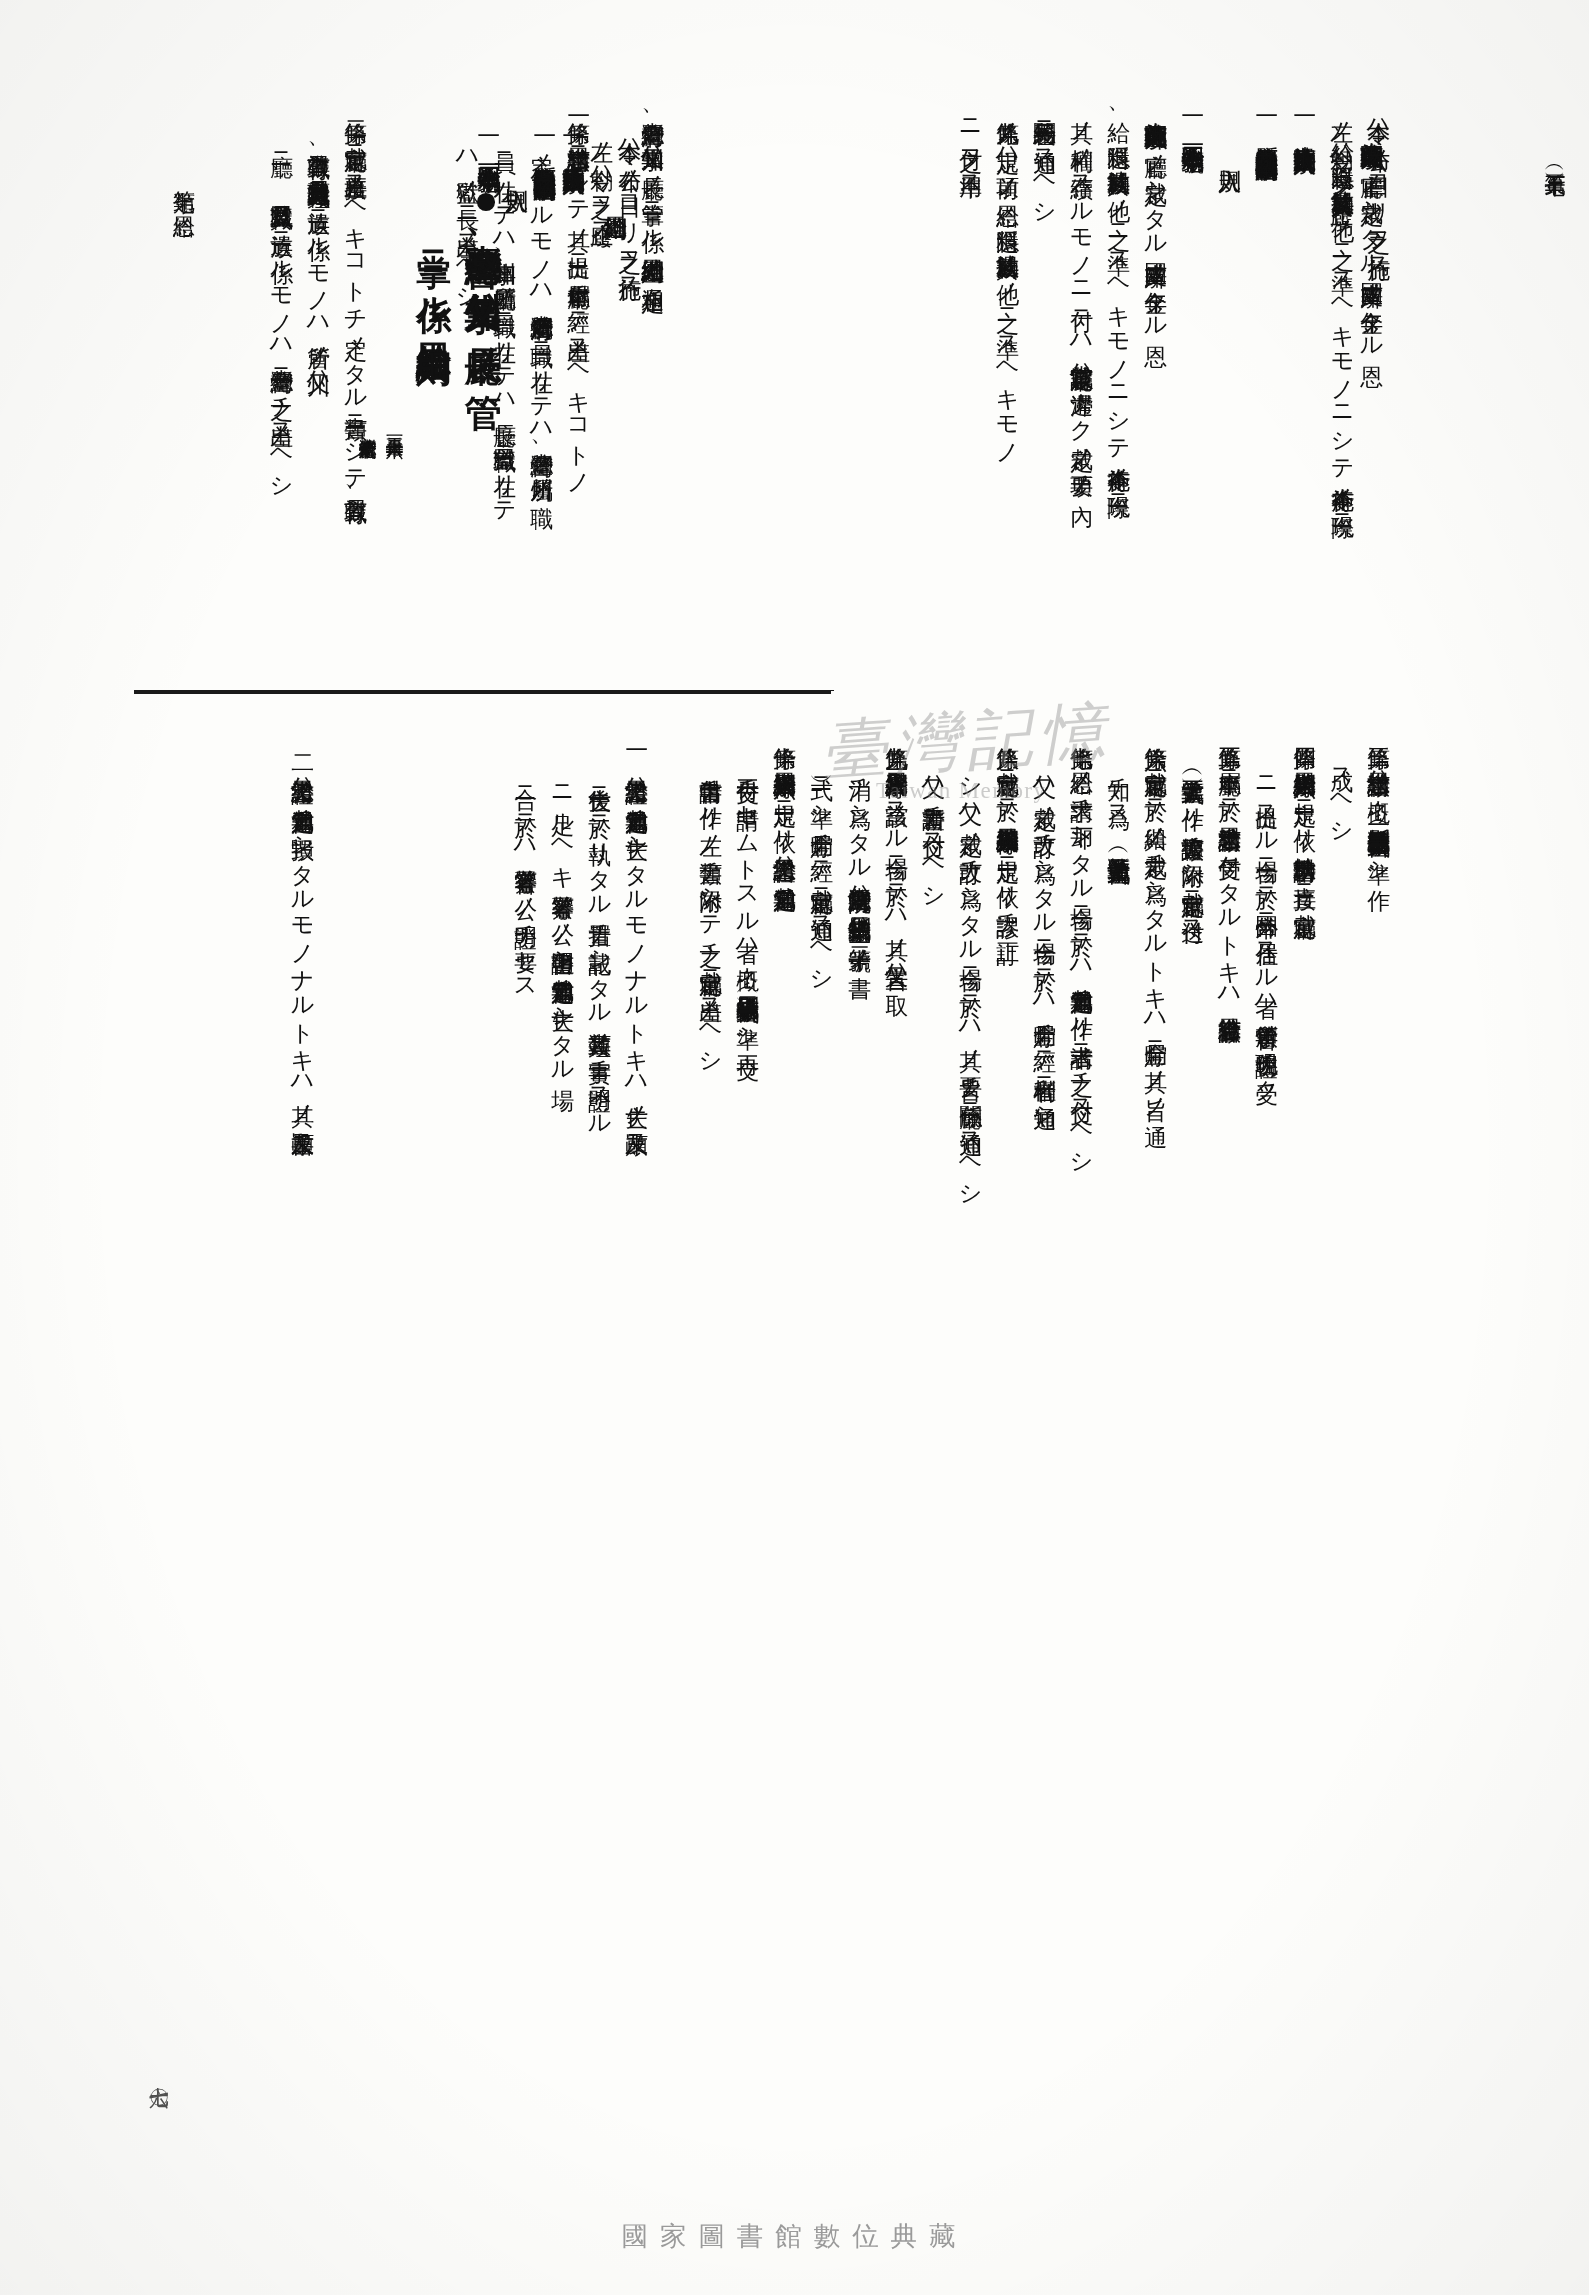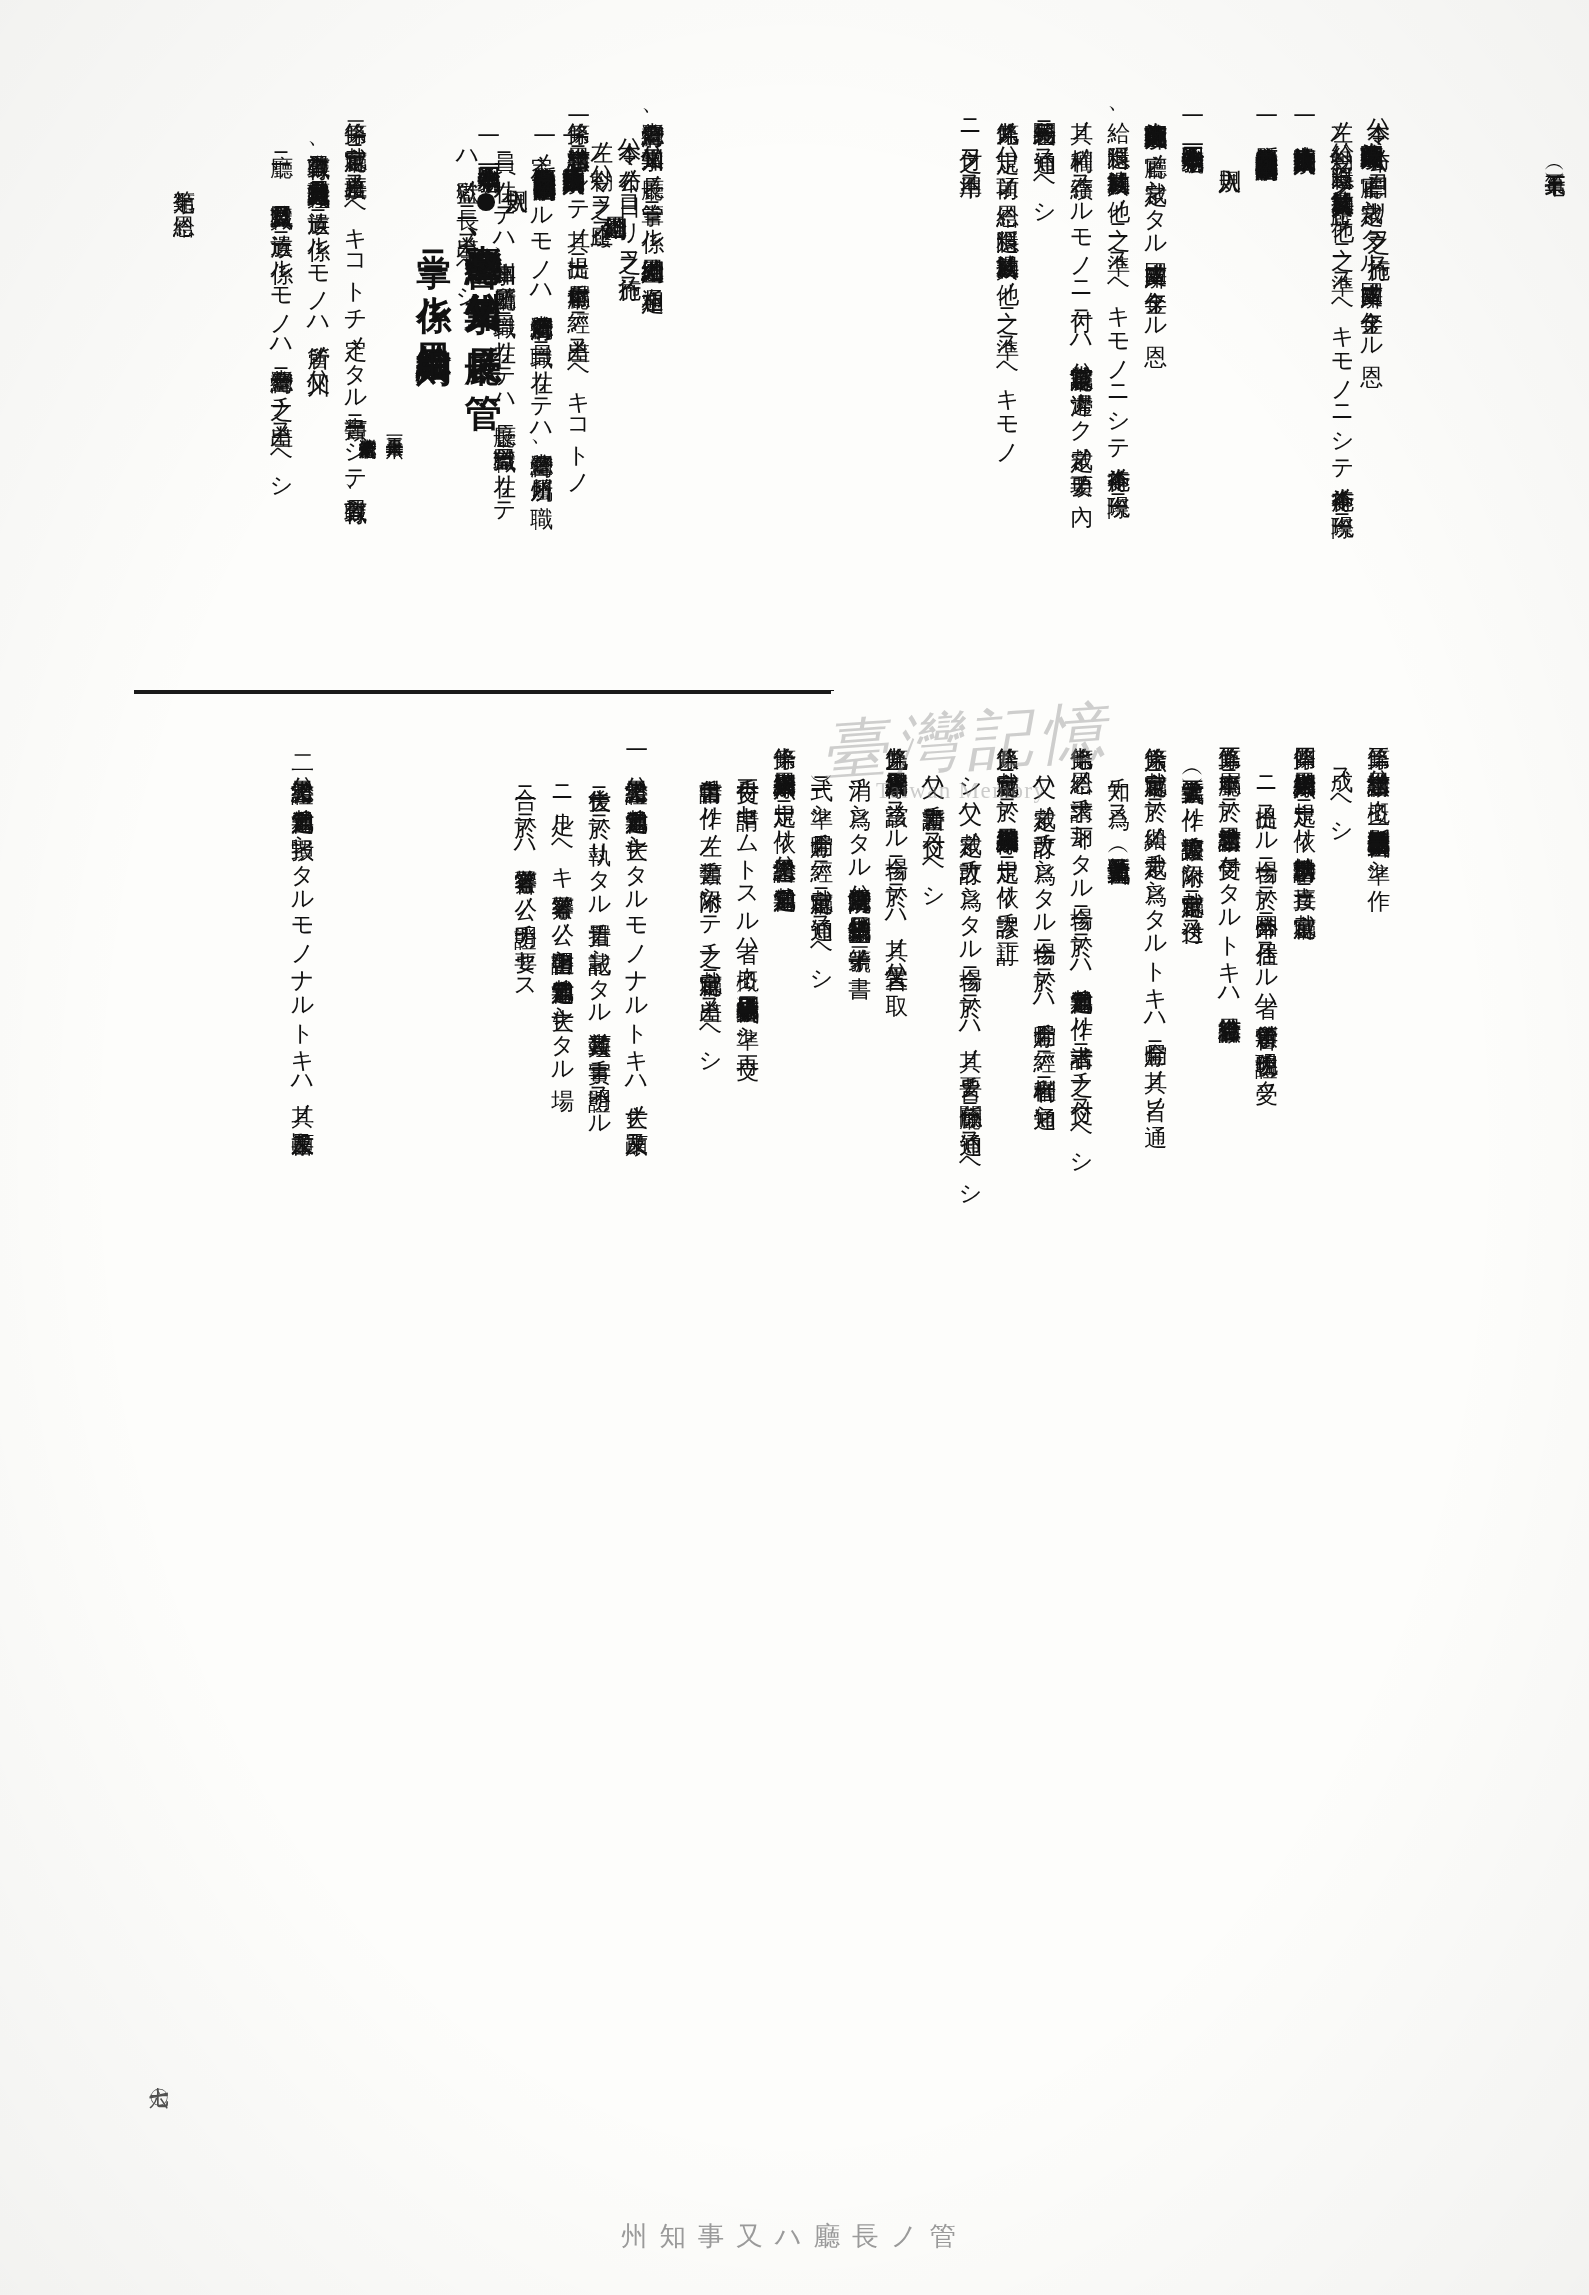--- a/index.html
+++ b/index.html
@@ -267,16 +267,16 @@
     <div class="col big vtext" style="position:absolute; left:291px; top:32px;">二　恩給證書又ハ裁定通知書チ毀損シタルモノナルトキハ其ノ顚末書及</div>
   </div>
 
   <div id="margin-number" class="vtext">七〇六七</div>
 
   <div id="watermark">
     <div class="wm-cjk">臺灣記憶</div>
     <div class="wm-latin">Taiwan Memory</div>
   </div>
 
-  <div id="footer-stamp">州知事又ハ廳長ノ管</div>
+  <div id="footer-stamp">國家圖書館數位典藏</div>
 
 </div>
 
 
 </body></html>

